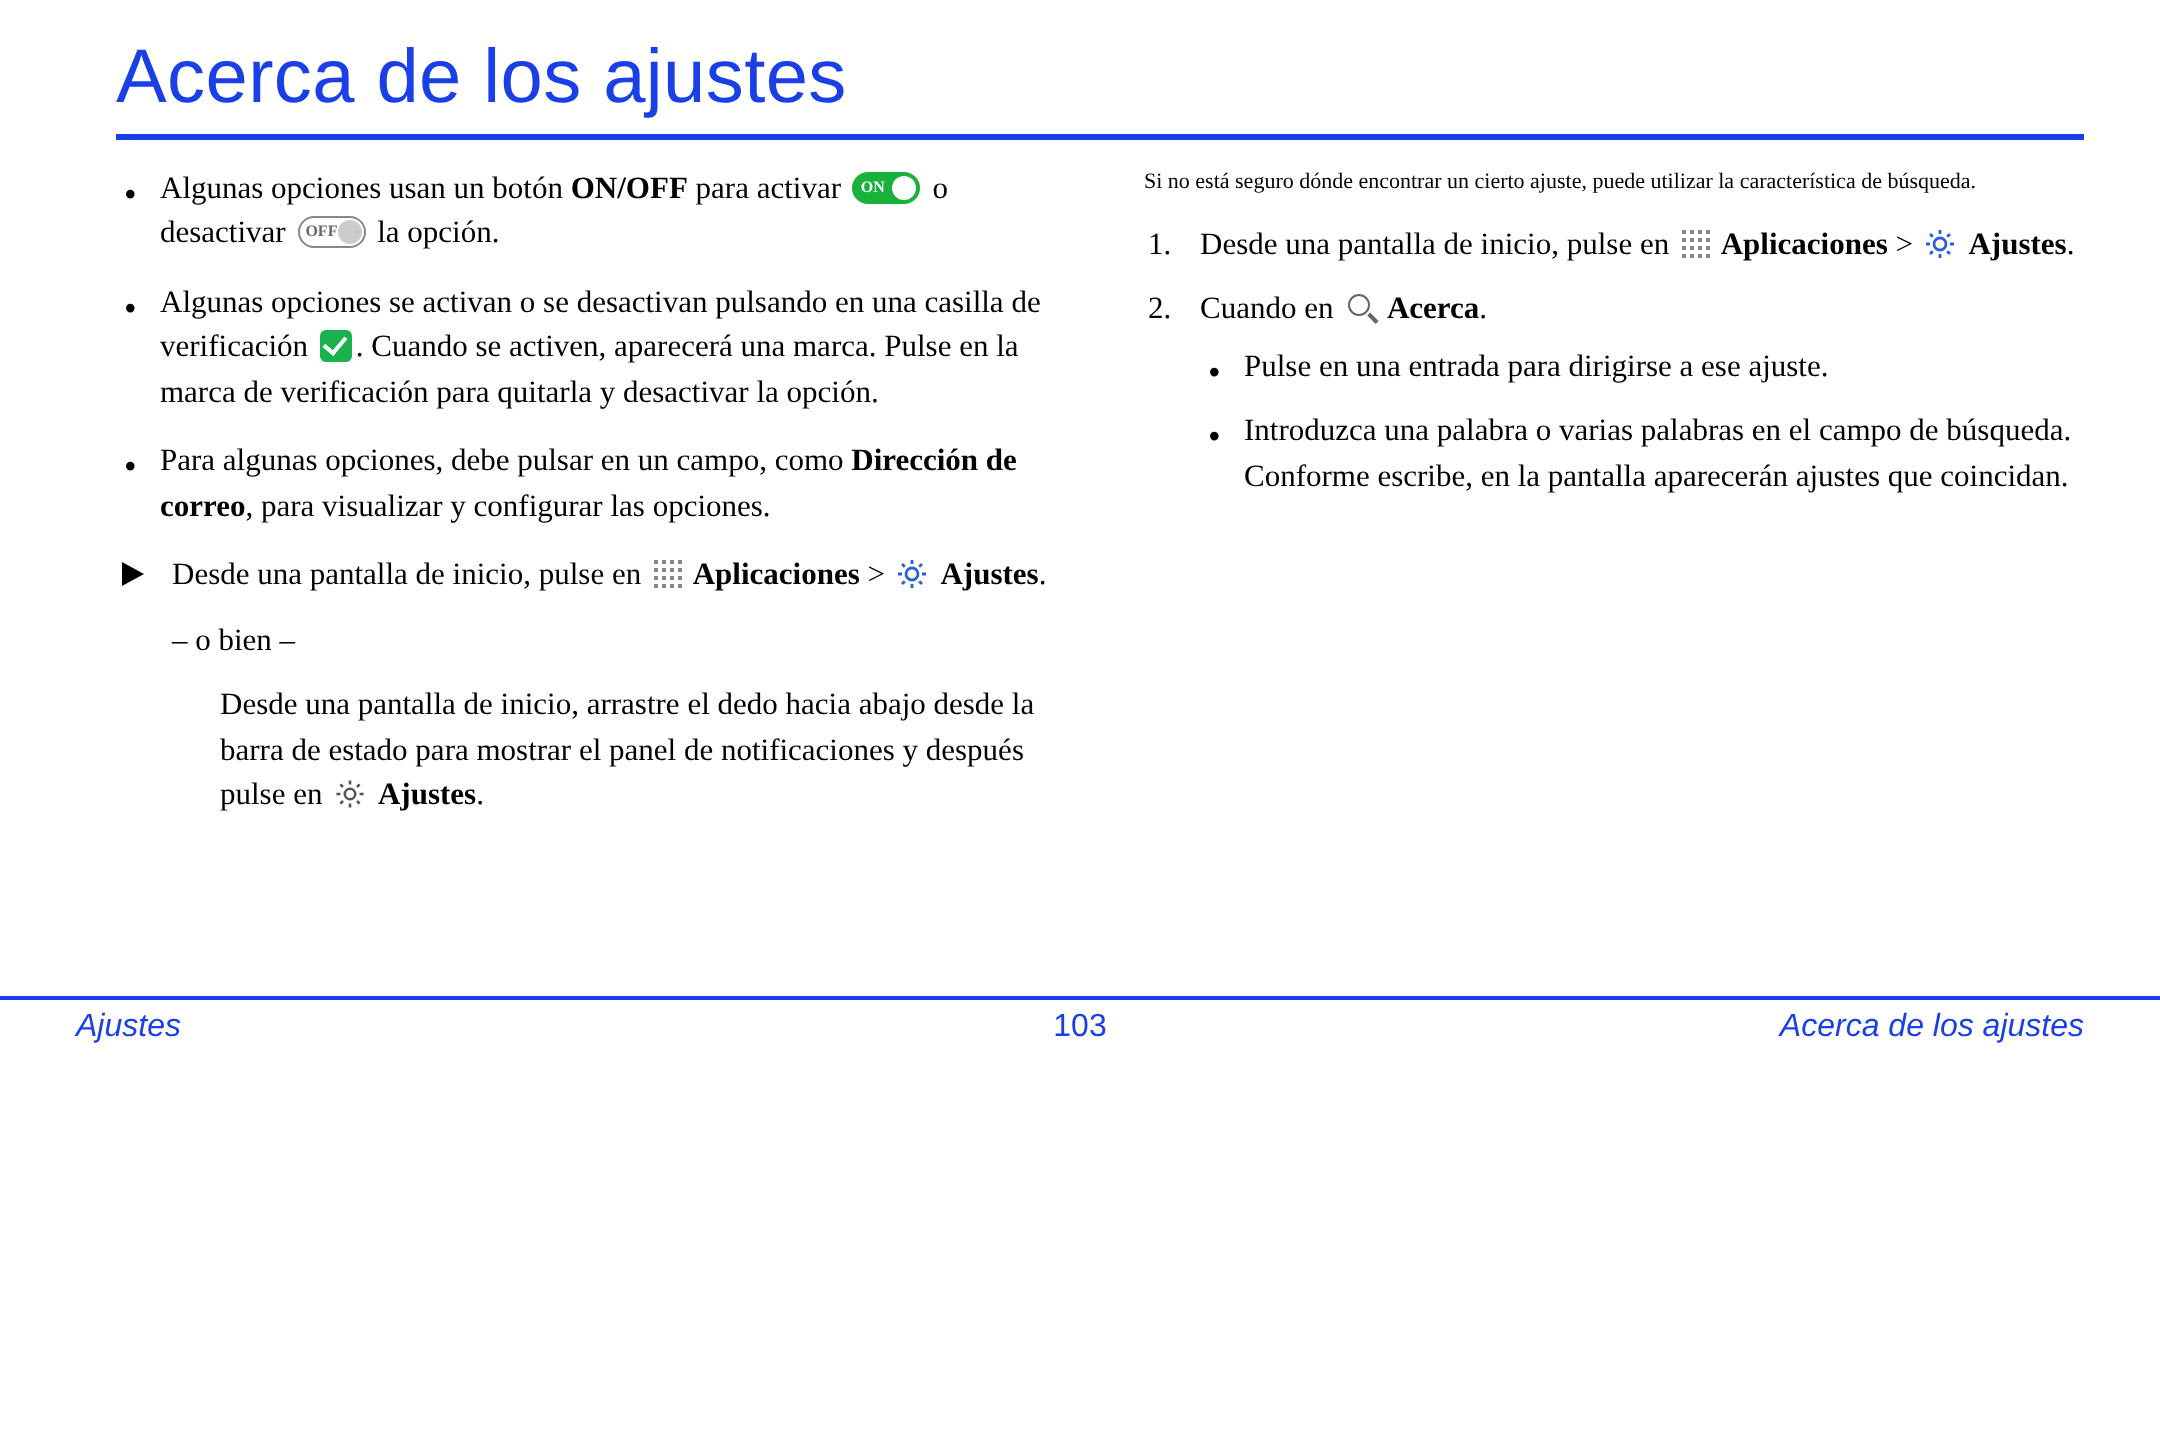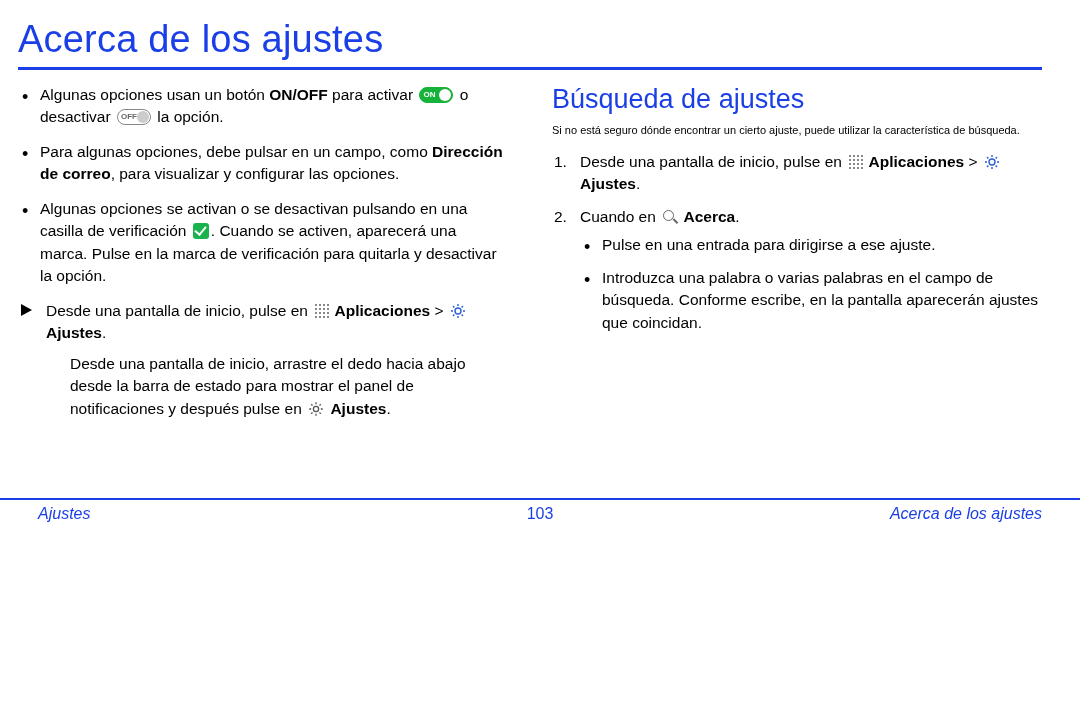--- a/index.html
+++ b/index.html
@@ -1,33 +1,33 @@
 <!DOCTYPE html>
 <html><head>
 <meta charset="utf-8">
 <style>
   * { box-sizing: border-box; margin: 0; padding: 0; }
   html, body { width: 1080px; height: 720px; font-family: Arial, Helvetica, sans-serif; background: #fff; color: #000; }
   .page {
     width: 1080px;
     height: 528px;
-    padding: 18px 38px 0 18px;
+    padding: 18px 38px 0 58px;
     position: relative;
     border-radius: 10px;
   }
   .title {
     color: #1a3fe6;
     font-size: 38px;
     font-weight: 400;
     padding-bottom: 6px;
     border-bottom: 3px solid #1a3fe6;
     margin-bottom: 14px;
     letter-spacing: 0.2px;
   }
-  .cols { display: flex; gap: 44px; }
+  .cols { display: flex; gap: 44px; font-family: Liberation Serif, serif; }
   .col { flex: 1; min-width: 0; }
   .bullets { list-style: none; padding: 0; }
   .bullets > li {
     position: relative;
     padding-left: 22px;
     font-size: 15.5px;
     line-height: 1.45;
     margin-bottom: 12px;
   }
   .bullets > li::before {
@@ -202,51 +202,51 @@
   <h1 class="title">Acerca de los ajustes</h1>
 
   <div class="cols">
 
     <div class="col">
       <ul class="bullets">
         <li>
           <span>Algunas opciones usan un botón </span><b>ON/OFF</b><span> para activar </span><span class="toggle on"><span class="knob"></span></span><span> o desactivar </span><span class="toggle off"><span class="knob"></span></span><span> la opción.</span>
         </li>
         <li>
+          <span>Algunas opciones se activan o se desactivan pulsando en una casilla de verificación </span><span class="check"></span><span>. Cuando se activen, aparecerá una marca. Pulse en la marca de verificación para quitarla y desactivar la opción.</span>
+        </li>
+        <li>
           <span>Para algunas opciones, debe pulsar en un campo, como </span><b>Dirección de correo</b><span>, para visualizar y configurar las opciones.</span>
-        </li>
-        <li>
-          <span>Algunas opciones se activan o se desactivan pulsando en una casilla de verificación </span><span class="check"></span><span>. Cuando se activen, aparecerá una marca. Pulse en la marca de verificación para quitarla y desactivar la opción.</span>
         </li>
       </ul>
 
 
       <ul class="steps">
         <li class="arrow">
           <span>Desde una pantalla de inicio, pulse en </span><span class="apps-grid"></span>
           <b>Aplicaciones</b><span> &gt; </span><span class="gear"><svg viewBox="0 0 16 16">
                 <g fill="none" stroke="#2b5fd9" stroke-width="1.4">
                   <circle cx="8" cy="8" r="3"></circle>
                   <path d="M8 1v2M8 13v2M1 8h2M13 8h2M3 3l1.4 1.4M11.6 11.6 13 13M3 13l1.4-1.4M11.6 4.4 13 3"></path>
                 </g>
               </svg></span> <b>Ajustes</b><span>.</span>
+          <div class="sub" style="padding-left:0; margin-left:0; margin-top:10px;">– o bien –</div>
           <div style="margin-top:8px;margin-left:24px;">
             <span>Desde una pantalla de inicio, arrastre el dedo hacia abajo desde la barra de estado para mostrar el panel de notificaciones y después pulse en </span><span class="gearline"><svg viewBox="0 0 16 16">
                   <g fill="none" stroke="#555" stroke-width="1.3">
                     <circle cx="8" cy="8" r="2.6"></circle>
                     <path d="M8 1.2v2M8 12.8v2M1.2 8h2M12.8 8h2M3.2 3.2l1.3 1.3M11.5 11.5l1.3 1.3M3.2 12.8l1.3-1.3M11.5 4.5l1.3-1.3"></path>
                   </g>
                 </svg></span> <b>Ajustes</b><span>.</span>
           </div>
         </li>
       </ul>
     </div>
 
     <div class="col">
-      <h2 class="h2" style="margin-top:0;">Búsqueda de ajustes</h2>
       <p style="font-size:11px; line-height:1.45; margin-bottom:12px;">Si no está seguro dónde encontrar un cierto ajuste, puede utilizar la característica de búsqueda.</p>
 
       <ul class="steps">
         <li class="num">
           <span class="n">1.</span>
           <span>Desde una pantalla de inicio, pulse en </span><span class="apps-grid"></span>
           <b>Aplicaciones</b><span> &gt; </span><span class="gear"><svg viewBox="0 0 16 16">
                 <g fill="none" stroke="#2b5fd9" stroke-width="1.4">
                   <circle cx="8" cy="8" r="3"></circle>
                   <path d="M8 1v2M8 13v2M1 8h2M13 8h2M3 3l1.4 1.4M11.6 11.6 13 13M3 13l1.4-1.4M11.6 4.4 13 3"></path>

